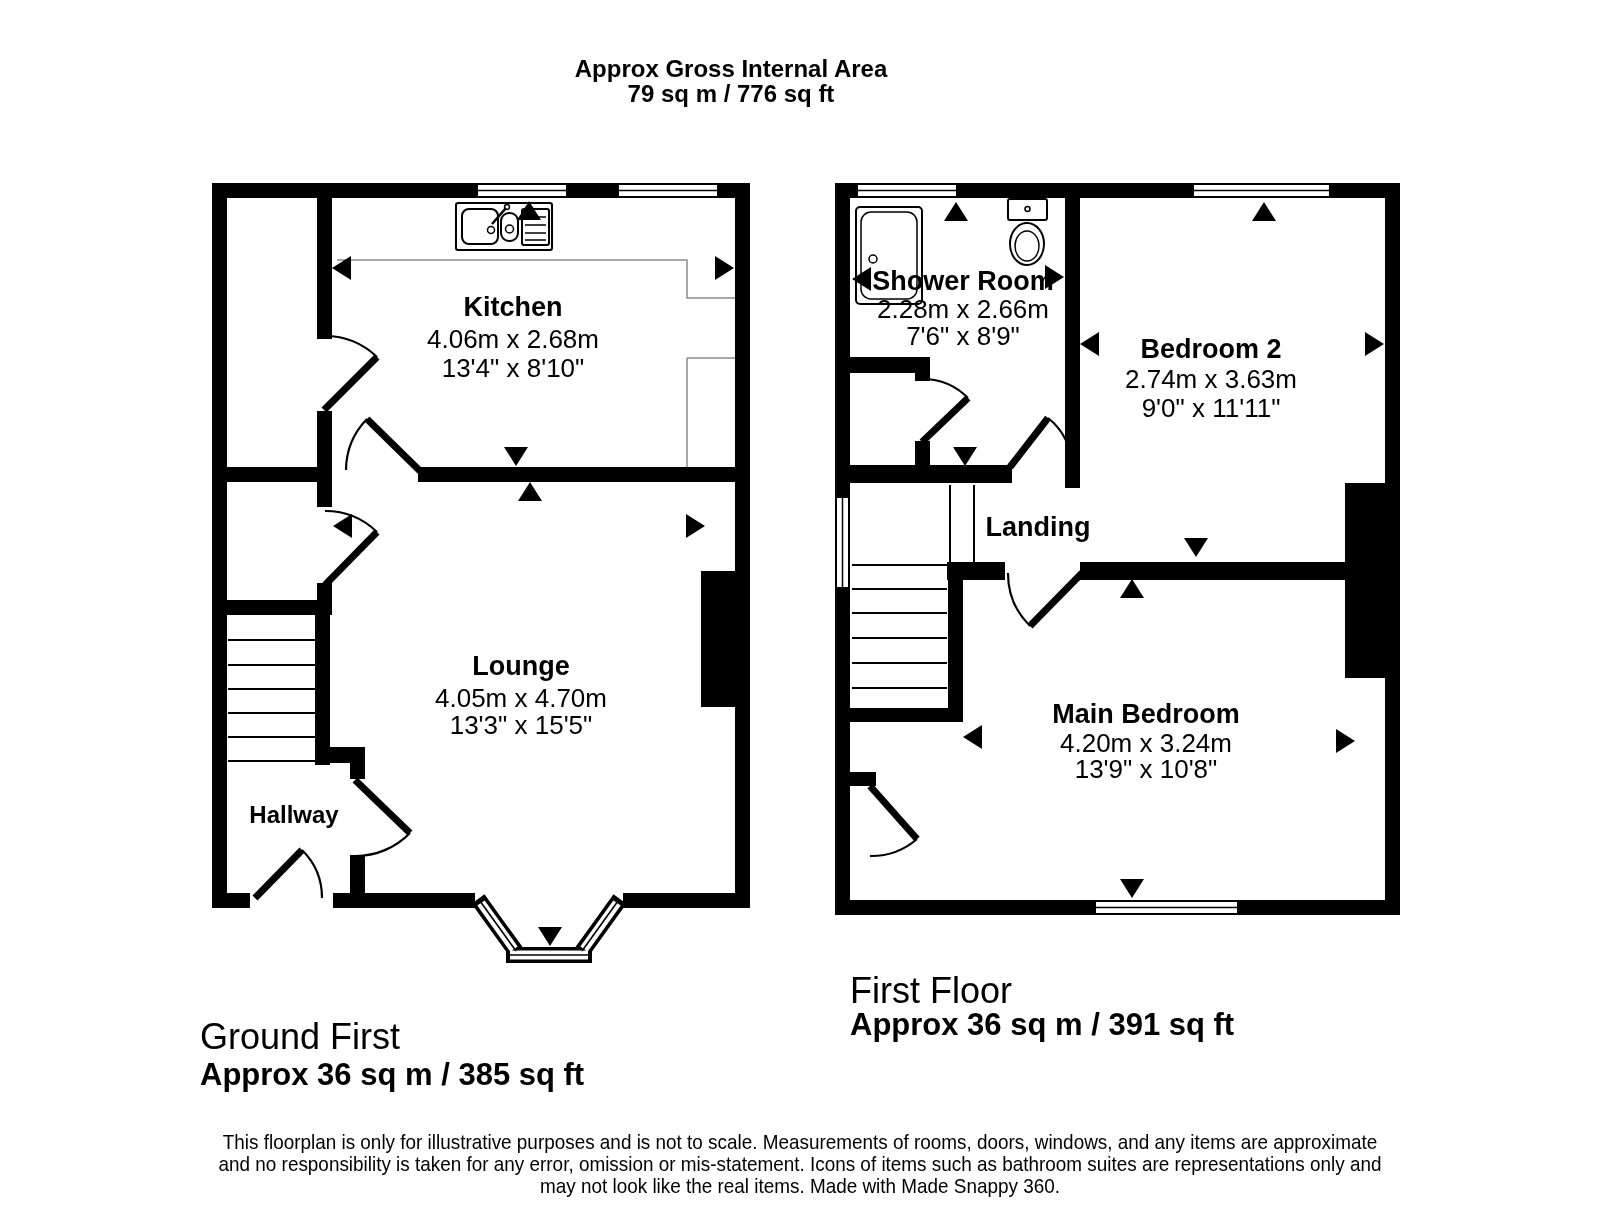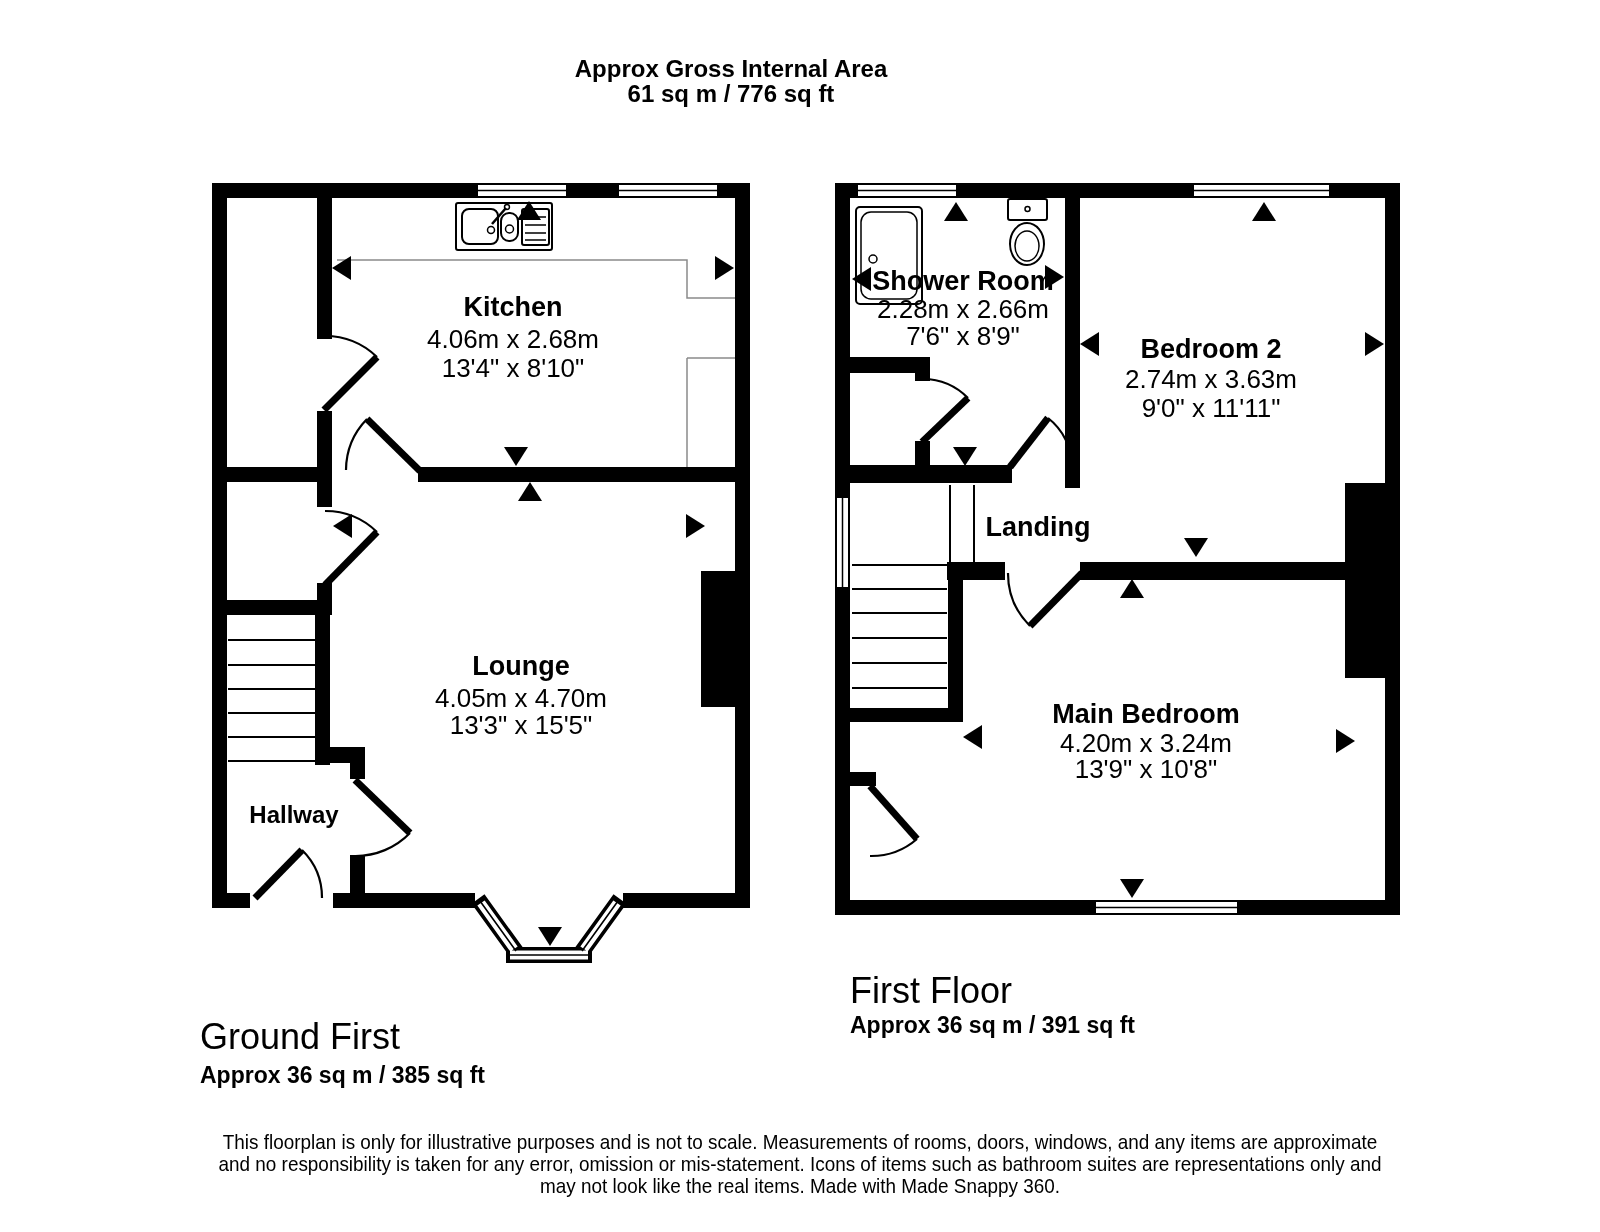--- a/index.html
+++ b/index.html
@@ -2,21 +2,21 @@
 <html><head>
 <meta charset="utf-8">
 <style>
   html,body{margin:0;padding:0;background:#ffffff;}
   body{position:relative;width:1600px;height:1232px;overflow:hidden;
        font-family:"Liberation Sans",sans-serif;color:#000;}
   .abs{position:absolute;}
   .header{left:0;top:56px;width:1462px;text-align:center;
           font-size:24px;font-weight:bold;line-height:25px;}
   .floor-caption{font-size:36px;font-weight:normal;line-height:38px;}
-  .floor-area{font-size:23px;font-weight:bold;line-height:26px;}
+  .floor-area{font-size:31px;font-weight:bold;line-height:26px;}
   .disclaimer{left:0;top:1131px;width:1600px;text-align:center;
               font-size:21px;line-height:22px;transform:scaleX(0.9);
               transform-origin:50% 0;}
   svg text{fill:#000;font-family:"Liberation Sans",sans-serif;}
   .rname{font-size:27px;font-weight:bold;text-anchor:middle;}
   .rname-sm{font-size:24px;font-weight:bold;text-anchor:middle;}
   .rdim{font-size:26px;font-weight:normal;text-anchor:middle;}
   .wall{fill:#000;stroke:none;}
   .win{fill:#fff;stroke:#000;stroke-width:2;}
   .winline{stroke:#000;stroke-width:1.5;fill:none;}
@@ -30,21 +30,21 @@
   .arrow{fill:#000;stroke:none;}
   .bayb{stroke:#000;stroke-width:16;fill:none;stroke-linecap:butt;}
   .bayw{stroke:#fff;stroke-width:9;fill:none;stroke-linecap:butt;}
   .bayc{stroke:#000;stroke-width:1.6;fill:none;stroke-linecap:butt;}
 </style>
 </head>
 <body>
 
 <div class="abs header">
   <div>Approx Gross Internal Area</div>
-  <div>61 sq m / 776 sq ft</div>
+  <div>79 sq m / 776 sq ft</div>
 </div>
 
 <svg class="abs" style="left:195px;top:165px;" width="580" height="815" viewBox="195 165 580 815">
 
   <g>
     <rect class="wall" x="212" y="183" width="538" height="15"></rect>
     <rect class="wall" x="212" y="183" width="15" height="725"></rect>
     <rect class="wall" x="735" y="183" width="15" height="725"></rect>
     <rect class="wall" x="212" y="893" width="38" height="15"></rect>
     <rect class="wall" x="333" y="893" width="142" height="15"></rect>

